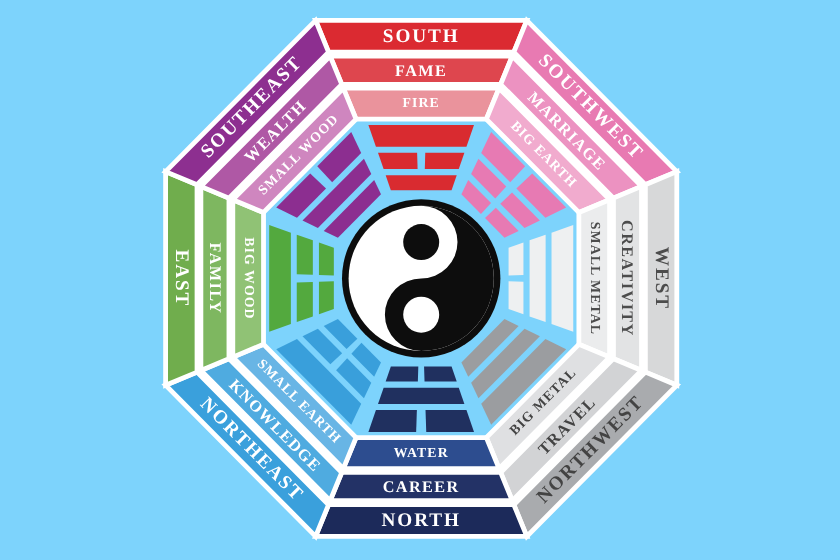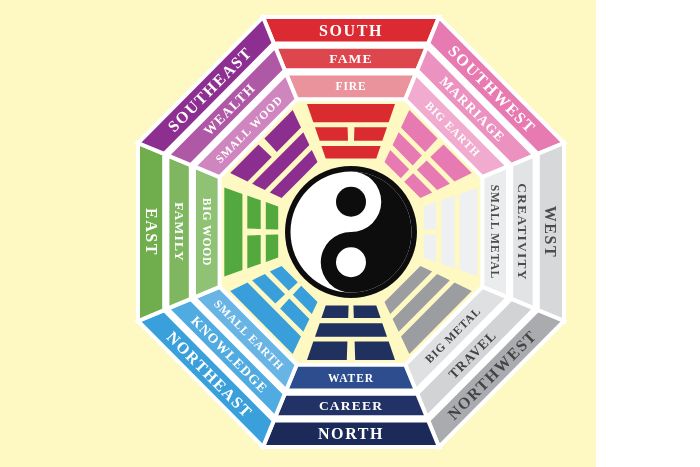--- a/index.html
+++ b/index.html
@@ -1,16 +1,16 @@
 <!DOCTYPE html>
 <html><head>
 <meta charset="utf-8">
 <style>
   html,body{margin:0;padding:0;background:#ffffff;}
-  .stage{position:relative;width:596px;height:467px;overflow:hidden;background:#fef9c3;margin:0;}
+  .stage{position:relative;width:700px;height:467px;overflow:hidden;background:#7dd3fc;margin:0;}
   svg{display:block;}
   svg text{font-family:"Liberation Serif", serif;font-weight:700;}
 </style>
 </head>
 <body>
 
 <div class="stage">
   <svg id="bagua-svg" width="700" height="467" viewBox="0 0 700 467" xmlns="http://www.w3.org/2000/svg">
       <g>
         <polygon points="263.0,17.0 439.0,17.0 428.2,43.4 273.8,43.4" fill="#db2a31" stroke="#ffffff" stroke-width="4" stroke-linejoin="miter"></polygon>

